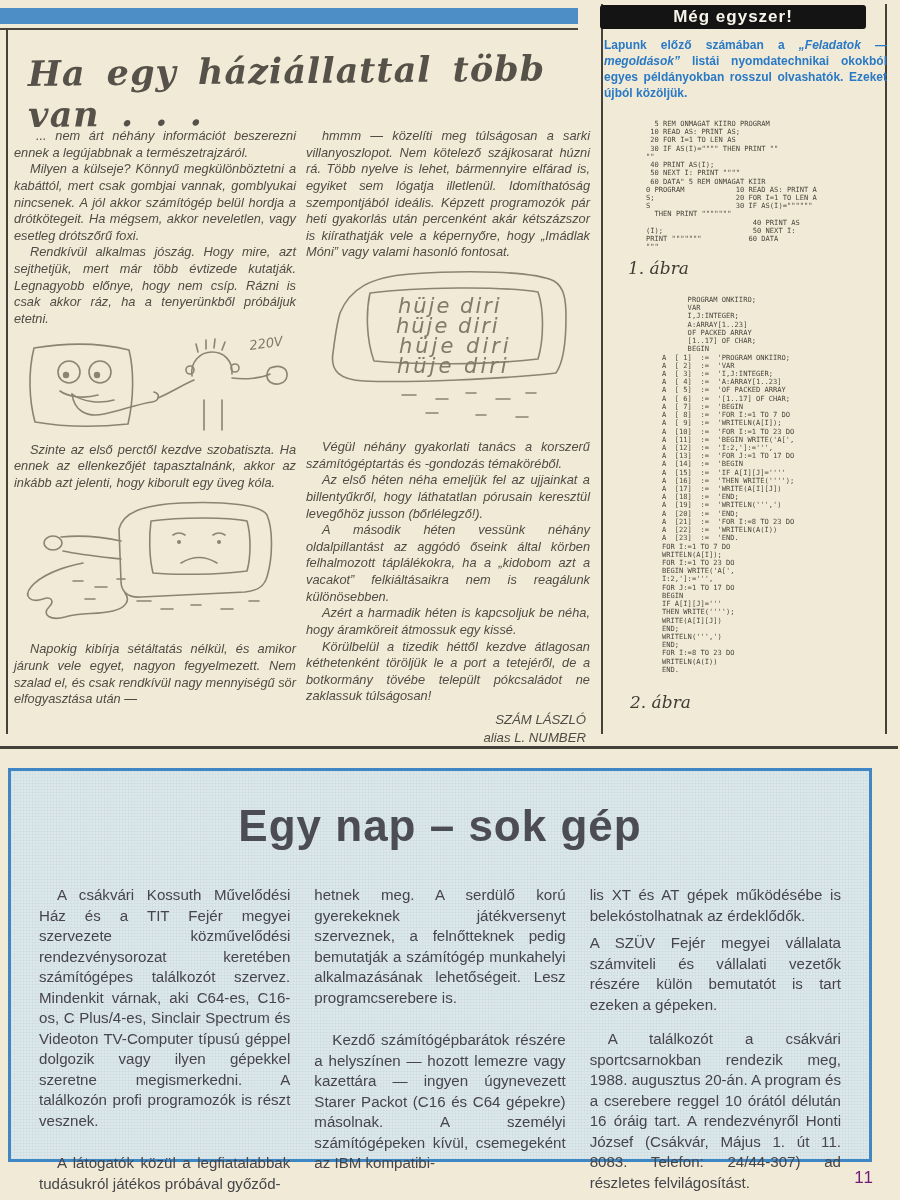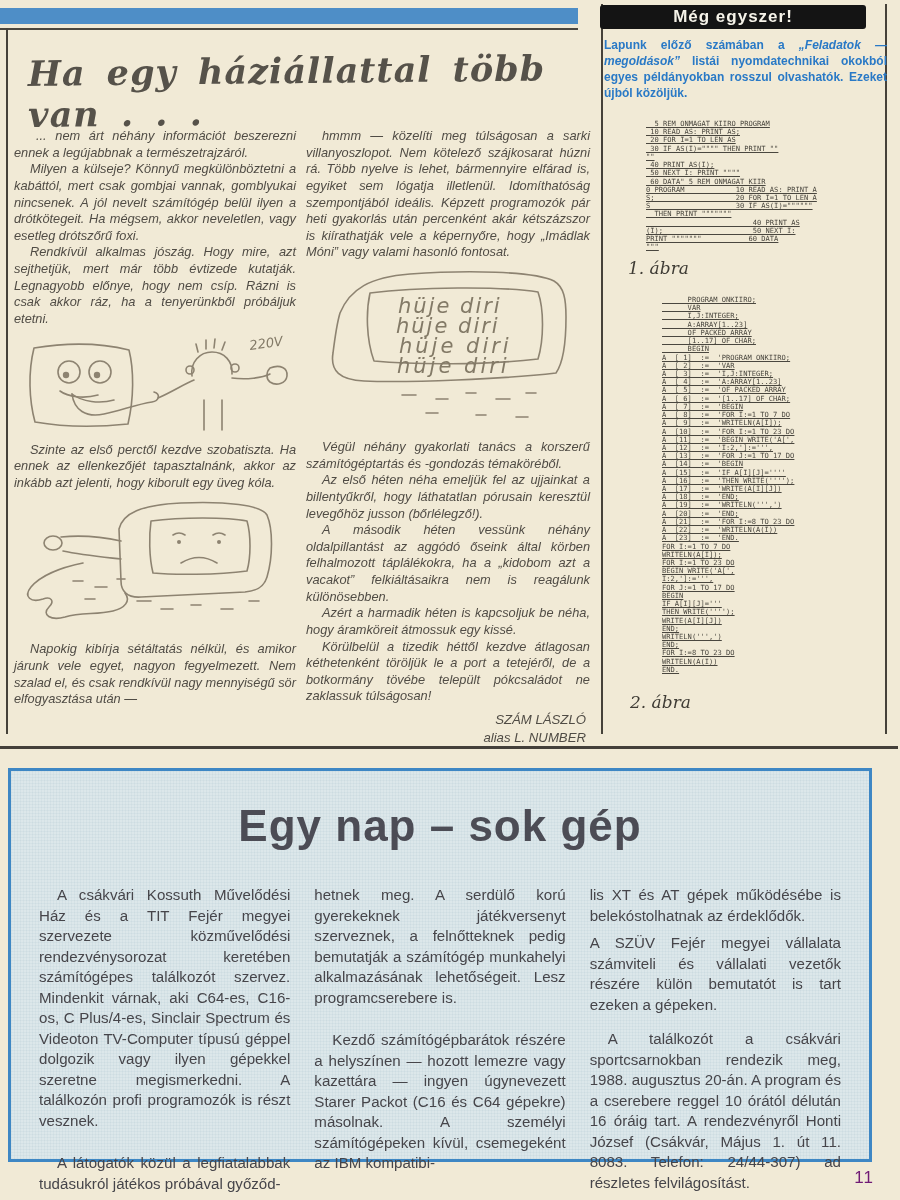--- a/index.html
+++ b/index.html
@@ -32,21 +32,21 @@
   .byline{text-align:right;margin-top:6px;padding-right:4px;line-height:1.35;font-size:13.2px;}
 
   
   .megbar{position:absolute;left:600px;top:5px;width:266px;height:24px;background:#141414;
     border-radius:3px;display:flex;align-items:center;justify-content:center;}
   .megbar span{color:#f6f3e9;font-weight:bold;font-size:17px;letter-spacing:1px;}
   .blue-intro{position:absolute;left:604px;top:38px;width:283px;margin:0;
     color:#2979c6;font-weight:bold;font-size:12px;line-height:1.33;text-align:justify;}
   .blue-intro em{font-style:italic;}
   pre.listing{position:absolute;margin:0;font-family:"DejaVu Sans Mono",monospace;
-    font-size:7.1px;line-height:1.16;color:#4a473f;letter-spacing:0;text-decoration:underline;}
+    font-size:7.1px;line-height:1.16;color:#4a473f;letter-spacing:0;}
   .listing1{left:646px;top:120px;}
   .listing2{left:662px;top:296px;}
   .abra{position:absolute;font-family:"DejaVu Serif",serif;font-style:italic;
     font-size:17px;color:#3f3c35;}
   .abra1{left:628px;top:258px;}
   .abra2{left:630px;top:692px;}
 
   
   .hrule-bottom{position:absolute;left:0;top:746px;width:898px;height:3px;background:#44403a;}
   .bottom-box{position:absolute;left:8px;top:768px;width:858px;height:388px;
@@ -70,21 +70,21 @@
   <div class="topbar"></div>
   <div class="toprule"></div>
   <div class="vrule left"></div>
   <div class="vrule mid"></div>
   <div class="vrule right"></div>
 
   <h1 class="title-top">Ha egy háziállattal több van . . .</h1>
 
   <div class="col col1">
     <p class="first">... nem árt néhány információt beszerezni ennek a legújabbnak a természetrajzáról.</p>
-    <p>Milyen a külseje? Könnyű megkülönböztetni a kabáttól, mert csak gombjai vannak, gomblyukai nincsenek. A jól nevelt számítógép belül ilyen a drótkötegeit. Ha mégsem, akkor neveletlen, vagy esetleg drótszőrű foxi.</p>
+    <p>Milyen a külseje? Könnyű megkülönböztetni a kabáttól, mert csak gombjai vannak, gomblyukai nincsenek. A jól akkor számítógép belül hordja a drótkötegeit. Ha mégsem, akkor neveletlen, vagy esetleg drótszőrű foxi.</p>
     <p>Rendkívül alkalmas jószág. Hogy mire, azt sejthetjük, mert már több évtizede kutatják. Legnagyobb előnye, hogy nem csíp. Rázni is csak akkor ráz, ha a tenyerünkből próbáljuk etetni.</p>
 
     <svg class="cartoon" width="286" height="104" viewBox="0 0 286 104">
       <g class="sk">
         <path d="M20,14 C14,38 15,66 21,88 C55,94 85,93 114,90 C120,64 120,36 115,16 C83,8 50,9 20,14 Z"></path>
         <circle cx="55" cy="38" r="11"></circle>
         <circle cx="86" cy="38" r="11"></circle>
         <circle class="skfill" cx="52" cy="41" r="3.2"></circle>
         <circle class="skfill" cx="83" cy="41" r="3.2"></circle>
         <path d="M46,57 C54,63 70,65 84,61"></path>

